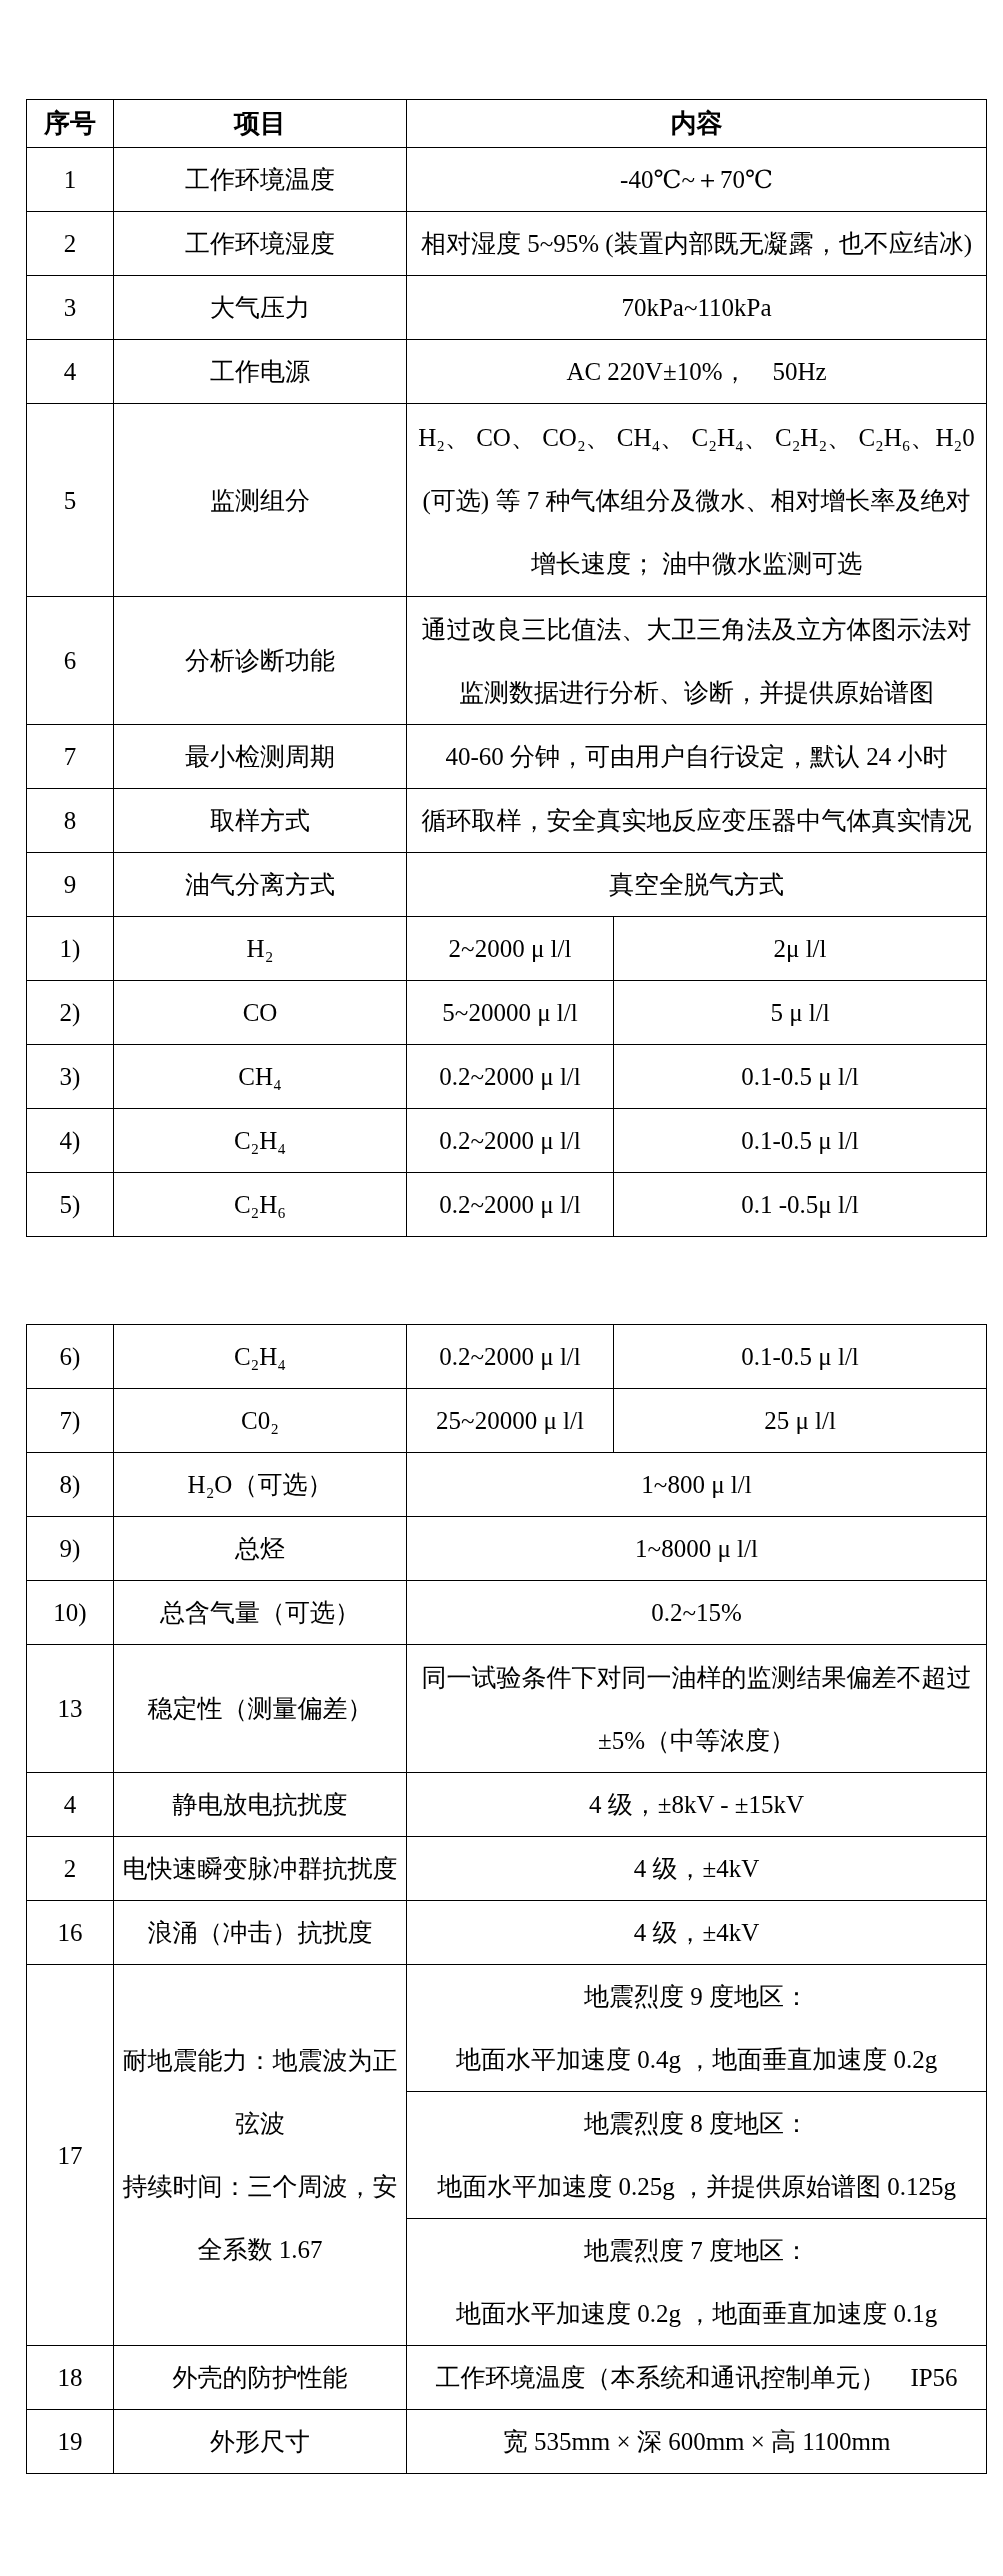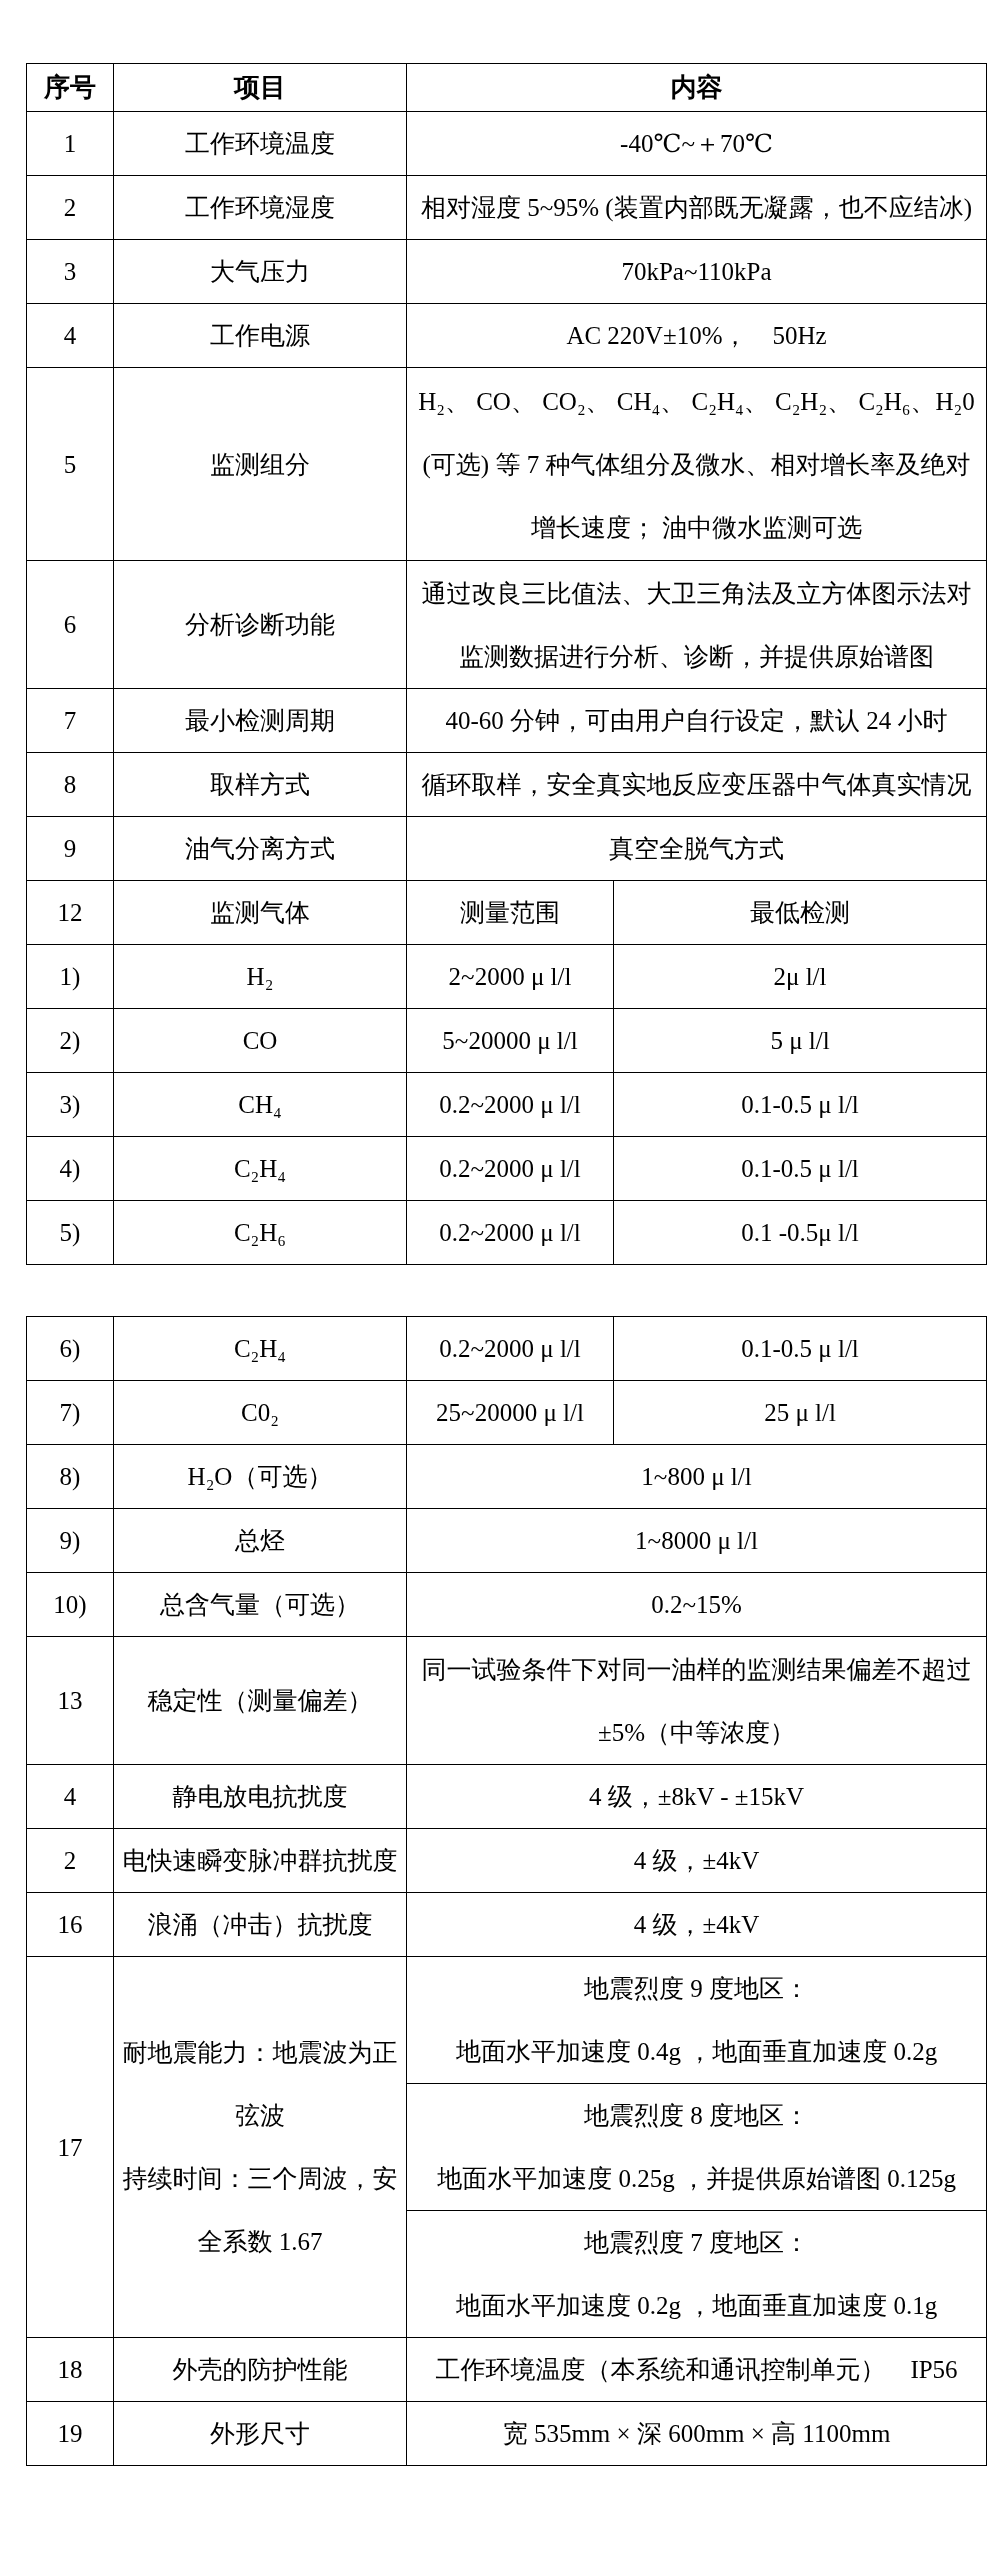--- a/index.html
+++ b/index.html
@@ -7,20 +7,21 @@
     width:1003px;
     font-family:"Liberation Serif","DejaVu Serif",serif;
     color:#000000;
   }
   .page{padding:63px 0 15px 0;}
   table.spec{
     border-collapse:collapse;
     table-layout:fixed;
     width:961px;
     margin-left:26px;
+    margin-top:36px;
   }
   table.spec td,table.spec th{
     border:1.5px solid #000000;
     text-align:center;
     vertical-align:middle;
     font-size:25px;
     line-height:63px;
     padding:0 4.5px;
     overflow:hidden;
     word-break:break-word;
@@ -99,26 +100,20 @@
       <td>8</td>
       <td>取样方式</td>
       <td colspan="2">循环取样，安全真实地反应变压器中气体真实情况</td>
     </tr>
     <tr class="h1">
       <td>9</td>
       <td>油气分离方式</td>
       <td colspan="2">真空全脱气方式</td>
     </tr>
     <tr class="h1">
-      <td>12</td>
-      <td>监测气体</td>
-      <td>测量范围</td>
-      <td>最低检测</td>
-    </tr>
-    <tr class="h1">
       <td>1)</td>
       <td>H₂</td>
       <td>2~2000 μ l/l</td>
       <td>2μ l/l</td>
     </tr>
     <tr class="h1">
       <td>2)</td>
       <td>CO</td>
       <td>5~20000 μ l/l</td>
       <td>5 μ l/l</td>

